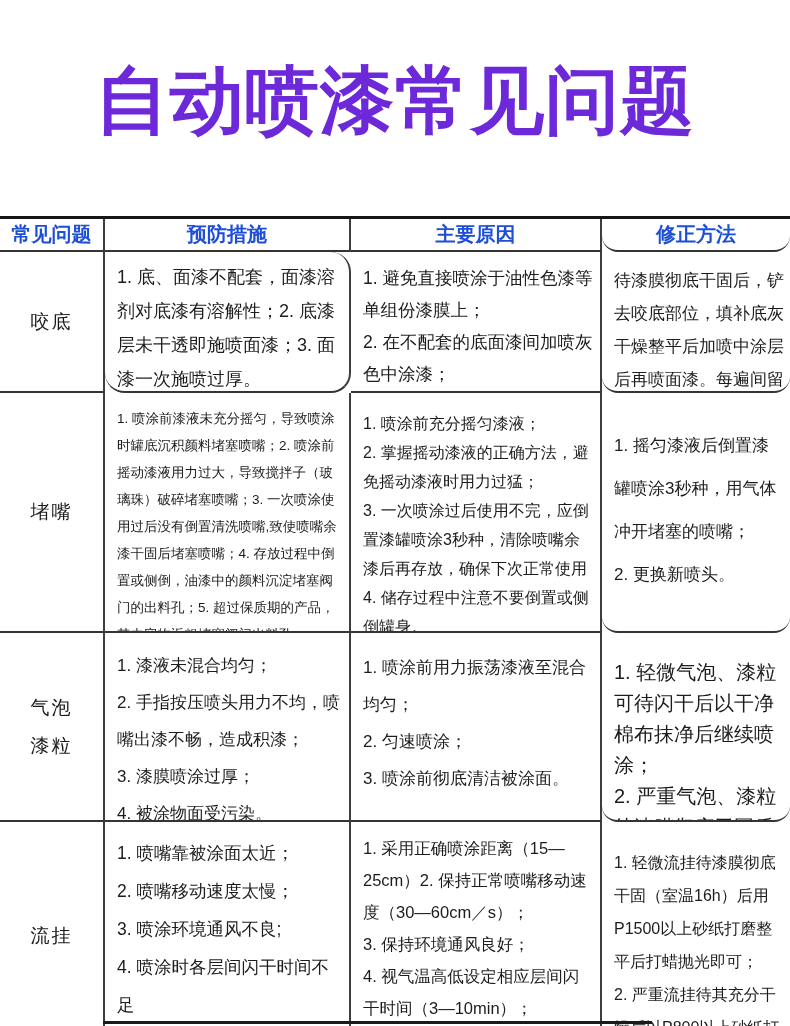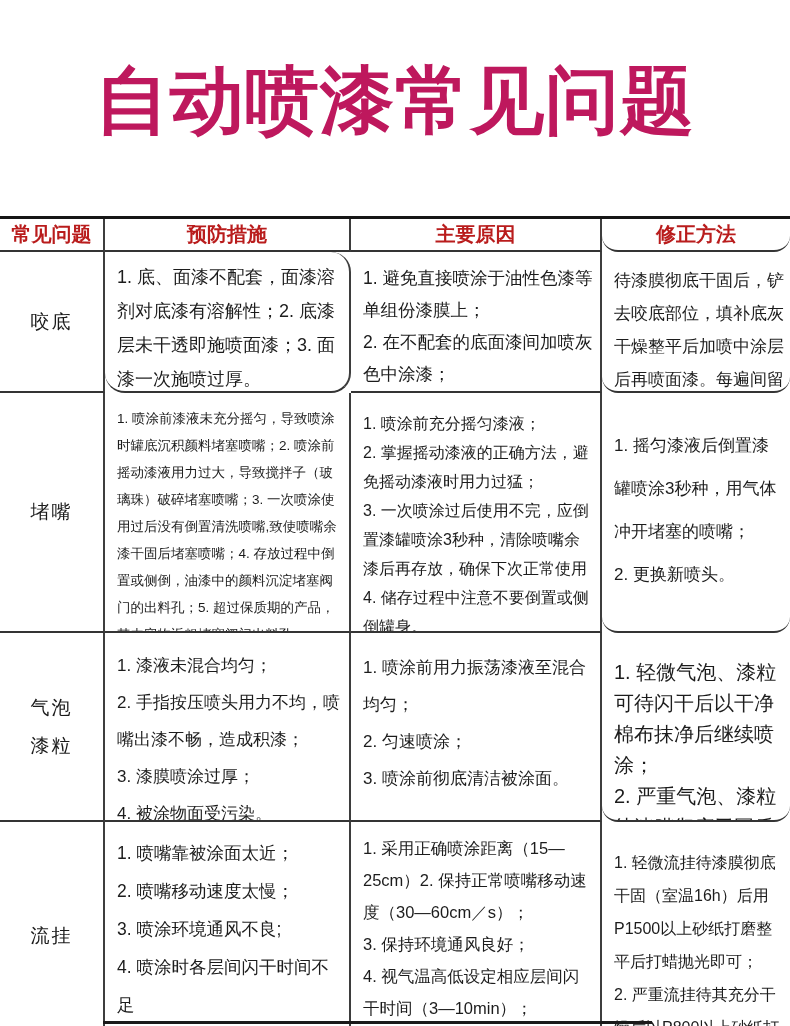--- a/index.html
+++ b/index.html
@@ -15,21 +15,21 @@
   .page { position: relative; width: 790px; height: 1026px; background: #fff; }
 
   .title {
     position: absolute;
     top: 52px; left: 0; width: 790px;
     margin: 0;
     text-align: center;
     font-size: 74px;
     font-weight: 900;
     letter-spacing: 1px;
-    color: #be185d;
+    color: #6d28d9;
   }
 
   .table {
     position: absolute;
     top: 216px; left: 0;
     width: 790px;
     display: grid;
     grid-template-columns: 105px 246px 251px 188px;
     grid-template-rows: 33px 141px 240px 189px 227px;
     border-top: 3px solid #161616;
@@ -40,21 +40,21 @@
     border-bottom: 2px solid #343434;
     overflow: hidden;
     white-space: pre-line;
   }
   .c4 { border-right: none; border-radius: 16px; }
   .r4 { border-bottom: none; }
 
   .head {
     display: flex; align-items: center; justify-content: center;
     font-size: 20px; font-weight: bold; white-space: nowrap;
-    color: #b91c1c;
+    color: #1d4ed8;
   }
   .label {
     display: flex; align-items: center; justify-content: center;
     text-align: center;
     font-size: 19px; line-height: 38px; letter-spacing: 2px;
     color: #1a1a1a;
   }
 
   .body-cell { padding: 8px 5px 4px 12px; }
 

